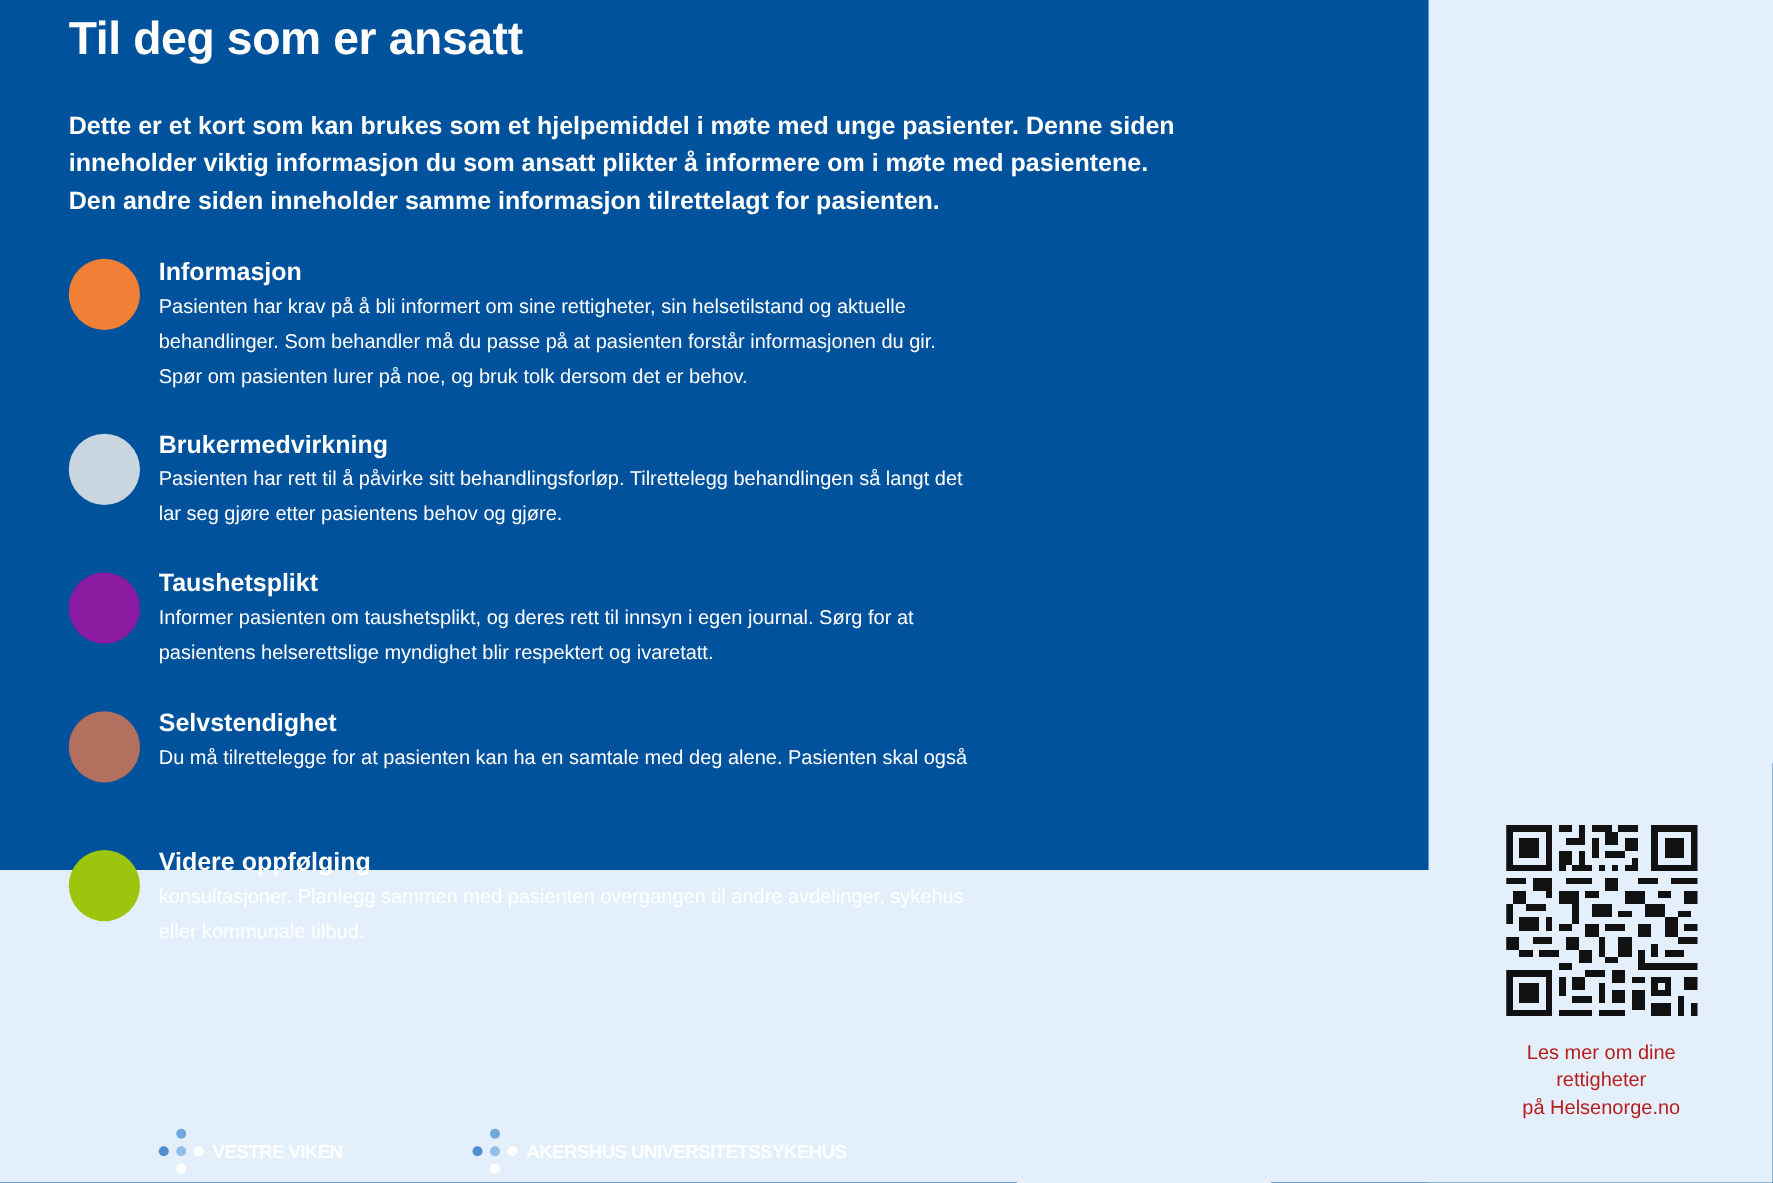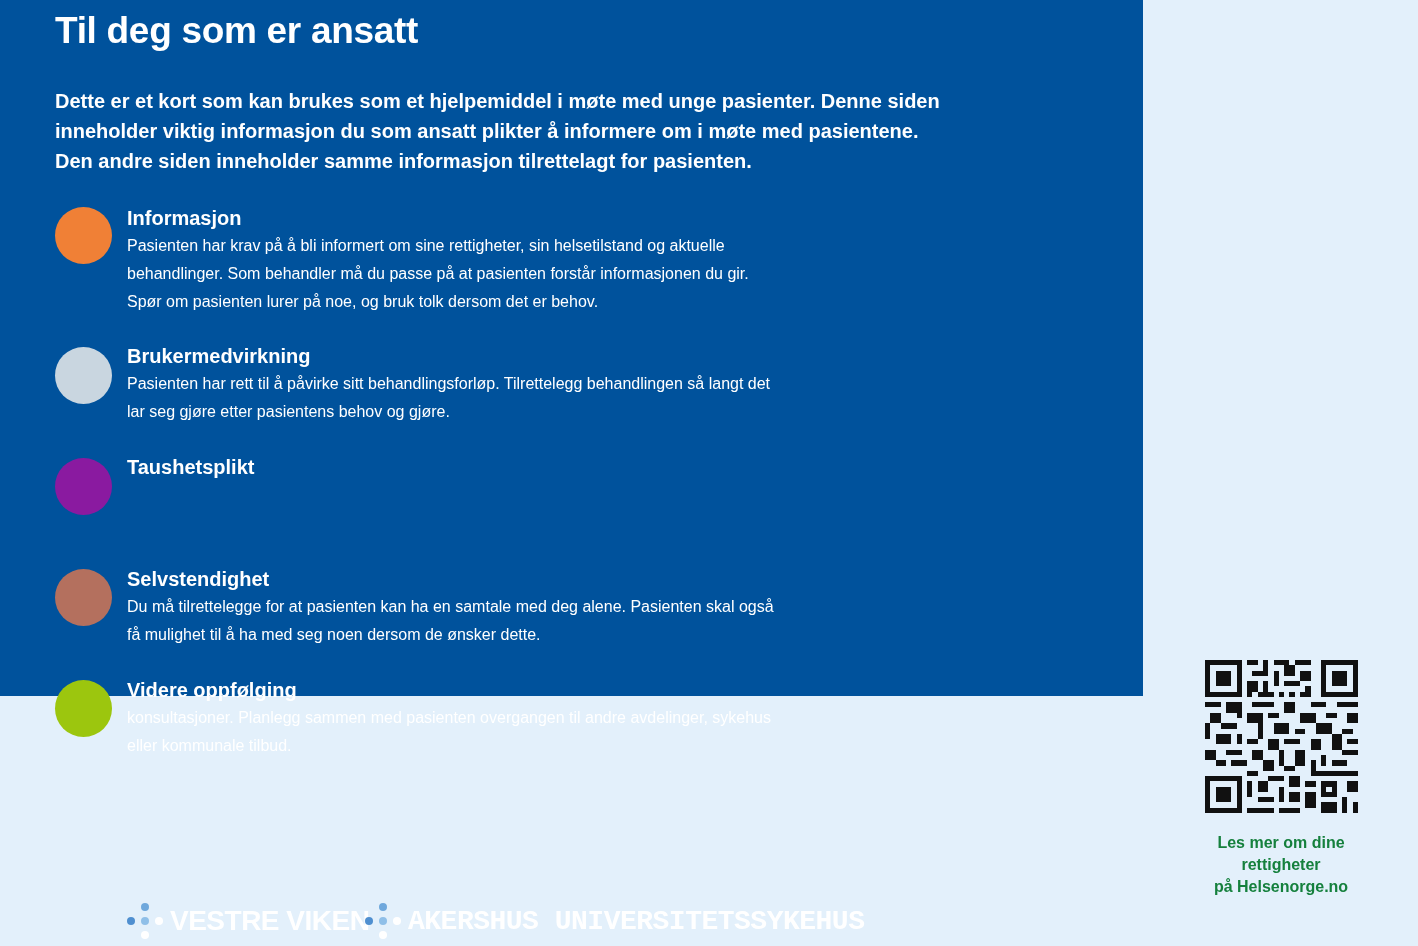--- a/index.html
+++ b/index.html
@@ -12,23 +12,23 @@
     .intro div { white-space: nowrap; }
     .item { position: absolute; left: 55px; width: 1050px; }
     .dot { position: absolute; left: 0; width: 57px; height: 57px; border-radius: 50%; }
     .item-text { position: absolute; left: 72px; top: 0; width: 980px; }
     .item-head { font-size: 20px; font-weight: bold; line-height: 27px; }
     .item-body { font-size: 16px; line-height: 28px; }
     .item-body div { white-space: nowrap; }
     .logo { position: absolute; top: 902px; display: flex; align-items: center; }
     .logo-mark { position: relative; width: 38px; height: 38px; margin-right: 6px; }
     .logo-mark span { position: absolute; width: 8px; height: 8px; border-radius: 50%; }
-    .logo-text { font-size: 28px; font-weight: bold; letter-spacing: -0.5px; }
+    .logo-text { font-size: 15px; font-weight: bold; letter-spacing: -0.5px; }
     .qr { position: absolute; left: 1205px; top: 660px; width: 153px; height: 153px; }
-    .qr-caption { position: absolute; left: 1170px; top: 832px; width: 222px; text-align: center; font-size: 16px; font-weight: bold; line-height: 22px; color: #15803d; }
+    .qr-caption { position: absolute; left: 1170px; top: 832px; width: 222px; text-align: center; font-size: 16px; font-weight: normal; line-height: 22px; color: #b91c1c; }
   </style>
 </head>
 <body>
 
 <div class="main">
   <h1 class="title">Til deg som er ansatt</h1>
 
   <div class="intro">
     <div>Dette er et kort som kan brukes som et hjelpemiddel i møte med unge pasienter. Denne siden</div>
     <div>inneholder viktig informasjon du som ansatt plikter å informere om i møte med pasientene.</div>
@@ -55,30 +55,33 @@
         <div>Pasienten har rett til å påvirke sitt behandlingsforløp. Tilrettelegg behandlingen så langt det</div>
         <div>lar seg gjøre etter pasientens behov og gjøre.</div>
       </div>
     </div>
   </div>
 
   <div class="item" style="top:454px;">
     <div class="dot" style="top: 4px; background: rgb(138, 26, 160);"></div>
     <div class="item-text">
       <div class="item-head">Taushetsplikt</div>
+      <div class="item-body">
+        <div>Informer pasienten om taushetsplikt, og deres rett til innsyn i egen journal. Sørg for at</div>
+        <div>pasientens helserettslige myndighet blir respektert og ivaretatt.</div>
+      </div>
     </div>
   </div>
 
   <div class="item" style="top:566px;">
     <div class="dot" style="top: 3px; background: rgb(180, 112, 94);"></div>
     <div class="item-text">
       <div class="item-head">Selvstendighet</div>
       <div class="item-body">
         <div>Du må tilrettelegge for at pasienten kan ha en samtale med deg alene. Pasienten skal også</div>
-        <div>få mulighet til å ha med seg noen dersom de ønsker dette.</div>
       </div>
     </div>
   </div>
 
   <div class="item" style="top:677px;">
     <div class="dot" style="top: 3px; background: rgb(156, 198, 14);"></div>
     <div class="item-text">
       <div class="item-head">Videre oppfølging</div>
       <div class="item-body">
         <div>konsultasjoner. Planlegg sammen med pasienten overgangen til andre avdelinger, sykehus</div>
@@ -91,21 +94,21 @@
     <div class="logo-mark">
       <span style="left:15px; top:1px; background:#6fa8dc;"></span>
       <span style="left:1px; top:15px; background:#4f8fd0;"></span>
       <span style="left:15px; top:15px; background:#8fbfe8;"></span>
       <span style="left:29px; top:15px; background:#ffffff;"></span>
       <span style="left:15px; top:29px; background:#ffffff;"></span>
     </div>
     <span class="logo-text">VESTRE VIKEN</span>
   </div>
 
-  <div class="logo" style="left:364px;font-family:Liberation Mono, monospace;">
+  <div class="logo" style="left:377px;">
     <div class="logo-mark">
       <span style="left:15px; top:1px; background:#6fa8dc;"></span>
       <span style="left:1px; top:15px; background:#4f8fd0;"></span>
       <span style="left:15px; top:15px; background:#8fbfe8;"></span>
       <span style="left:29px; top:15px; background:#ffffff;"></span>
       <span style="left:15px; top:29px; background:#ffffff;"></span>
     </div>
     <span class="logo-text">AKERSHUS UNIVERSITETSSYKEHUS</span>
   </div>
 </div>

